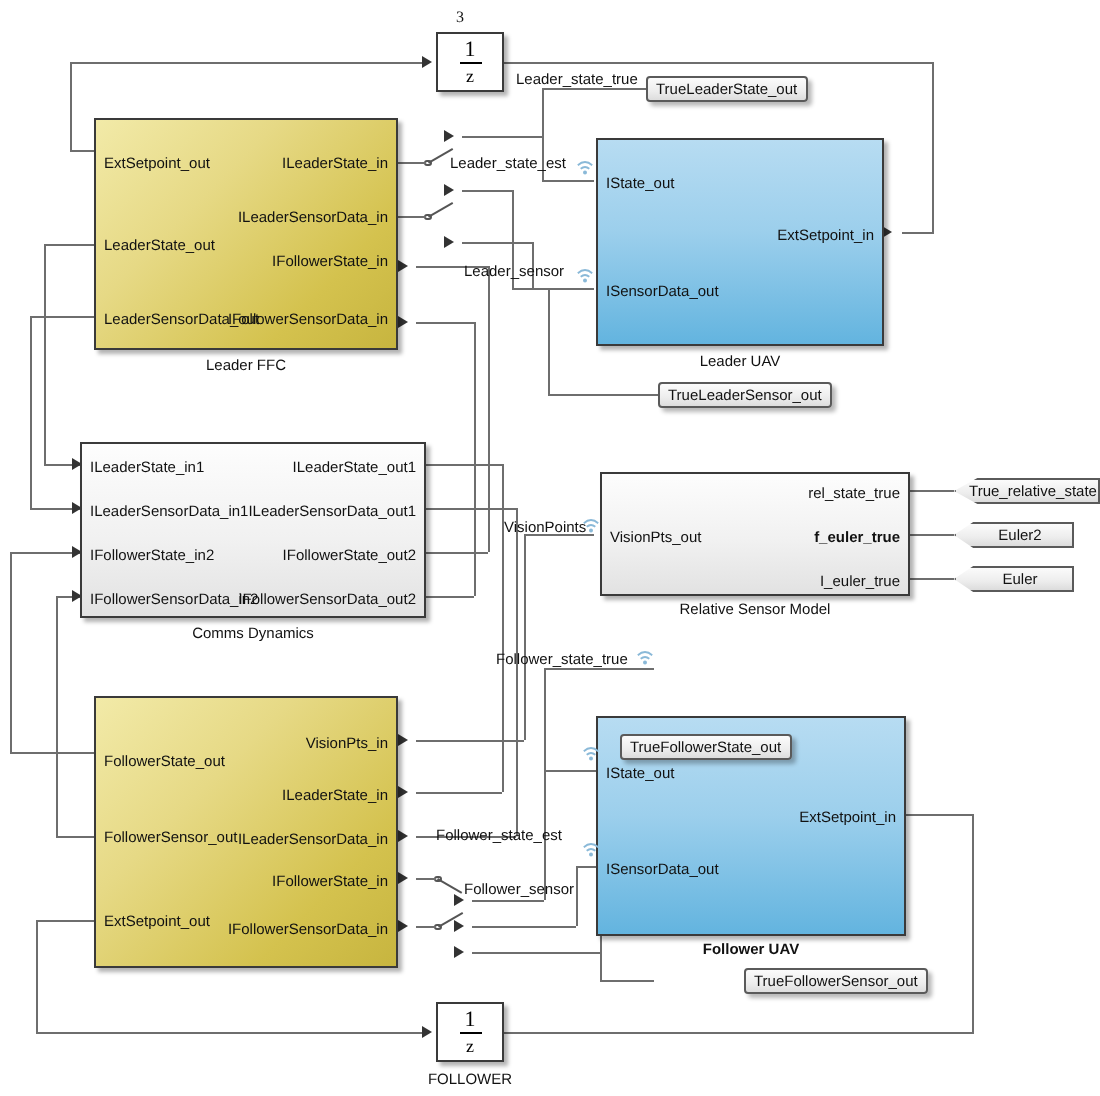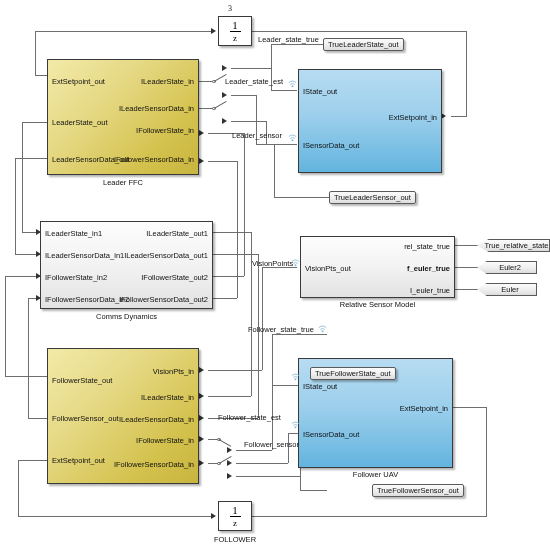--- a/index.html
+++ b/index.html
@@ -281,20 +281,21 @@
     <div class="lbl out" style="top:66px;">IFollowerState_in</div>
     <div class="lbl out" style="top:95px;">IFollowerSensorData_in</div>
   </div>
   <div class="caption" style="left:47px;top:178px;width:152px;">Leader FFC</div>
 
   <div class="blk uav" style="left:298px;top:69px;width:144px;height:104px;">
     <div class="lbl in" style="top:17px;">IState_out</div>
     <div class="lbl in" style="top:71px;">ISensorData_out</div>
     <div class="lbl out" style="top:43px;">ExtSetpoint_in</div>
   </div>
+  <div class="caption" style="left:298px;top:176px;width:144px;">Leader UAV</div>
 
   <div class="tagbox" style="left:323px;top:38px;height:13px;">TrueLeaderState_out</div>
   <div class="tagbox" style="left:329px;top:191px;height:13px;">TrueLeaderSensor_out</div>
 
   <div class="siglabel" style="left:258px;top:35px;">Leader_state_true</div>
   <div class="siglabel" style="left:225px;top:77px;">Leader_state_est</div>
   <div class="siglabel" style="left:232px;top:131px;">Leader_sensor</div>
 
   <svg class="icon" style="left:288px;top:79px;width:9px;height:9px;" viewBox="0 0 10 10">
     <path d="M1 4 Q5 0.5 9 4" stroke="#8ab9d8" stroke-width="1" fill="none"></path>
@@ -347,28 +348,28 @@
     <div class="lbl out" style="top:66px;">ILeaderSensorData_in</div>
     <div class="lbl out" style="top:87px;">IFollowerState_in</div>
     <div class="lbl out" style="top:111px;">IFollowerSensorData_in</div>
   </div>
 
   <div class="blk uav" style="left:298px;top:358px;width:155px;height:110px;">
     <div class="lbl in" style="top:23px;">IState_out</div>
     <div class="lbl in" style="top:71px;">ISensorData_out</div>
     <div class="lbl out" style="top:45px;">ExtSetpoint_in</div>
   </div>
-  <div class="caption" style="left:298px;top:470px;width:155px;">Follower UAV</div>
+  <div class="caption" style="left:298px;top:470px;width:155px;font-weight:bold;">Follower UAV</div>
 
   <div class="tagbox" style="left:310px;top:327px;height:13px;margin-top:40px;">TrueFollowerState_out</div>
   <div class="tagbox" style="left:327px;top:484px;height:13px;margin-left:45px;">TrueFollowerSensor_out</div>
 
   <div class="siglabel" style="left:248px;top:325px;">Follower_state_true</div>
   <div class="siglabel" style="left:218px;top:413px;">Follower_state_est</div>
-  <div class="siglabel" style="left:244px;top:440px;">Follower_sensor</div>
+  <div class="siglabel" style="left:232px;top:440px;">Follower_sensor</div>
 
   <svg class="icon" style="left:318px;top:324px;width:9px;height:9px;" viewBox="0 0 10 10">
     <path d="M1 4 Q5 0.5 9 4" stroke="#8ab9d8" stroke-width="1" fill="none"></path>
     <path d="M2.6 6 Q5 4 7.4 6" stroke="#8ab9d8" stroke-width="1" fill="none"></path>
     <circle cx="5" cy="8" r="1.1" fill="#8ab9d8"></circle>
   </svg>
   <svg class="icon" style="left:291px;top:372px;width:9px;height:9px;" viewBox="0 0 10 10">
     <path d="M1 4 Q5 0.5 9 4" stroke="#8ab9d8" stroke-width="1" fill="none"></path>
     <path d="M2.6 6 Q5 4 7.4 6" stroke="#8ab9d8" stroke-width="1" fill="none"></path>
     <circle cx="5" cy="8" r="1.1" fill="#8ab9d8"></circle>

